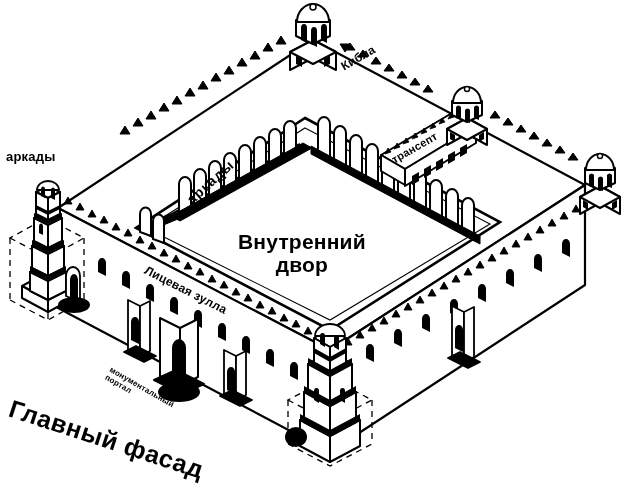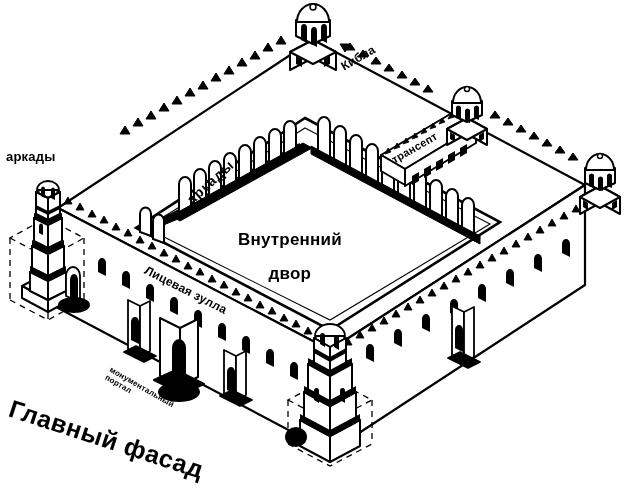--- a/index.html
+++ b/index.html
@@ -32,22 +32,22 @@
     font-family: "Liberation Sans", sans-serif;
     font-weight: bold;
     white-space: nowrap;
     line-height: 1.08;
     letter-spacing: 0.2px;
   }
   #label-minaret      { left: 6px;   top: 150px; font-size: 13px; }
   #label-qibla        { left: 339px; top: 62px;  font-size: 12px; transform: rotate(-30deg); transform-origin: left top; }
   #label-transept     { left: 390px; top: 156px; font-size: 11px; transform: rotate(-30deg); transform-origin: left top; }
   #label-arcades      { left: 184px; top: 196px; font-size: 14px; transform: rotate(-42deg); transform-origin: left top; letter-spacing: 1px; }
-  #label-courtyard    { left: 238px; top: 231px; font-size: 17px; text-align: center; }
-  #label-courtyard .l2{ display: block; text-align: center; margin-top: 16px; }
+  #label-courtyard    { left: 238px; top: 231px; font-size: 21px; text-align: center; }
+  #label-courtyard .l2{ display: block; text-align: center; }
   #label-facade-zulla { left: 148px; top: 264px; font-size: 12px; transform: rotate(27deg); transform-origin: left top; }
   #label-portal       { left: 112px; top: 366px; font-size: 8px; transform: rotate(30deg); transform-origin: left top; }
   #label-portal .l2   { display: block; }
   #label-main-facade  { left: 14px;  top: 395px; font-size: 25px; transform: rotate(18deg); transform-origin: left top; letter-spacing: 0.5px; }
 </style>
 </head>
 <body>
 
 <div id="stage">
 

